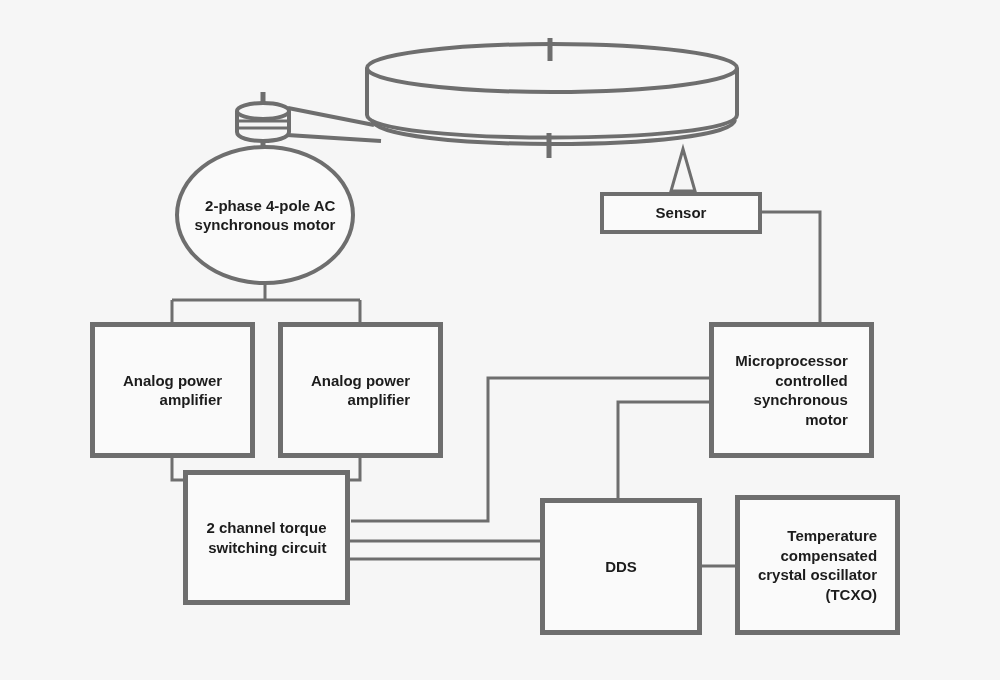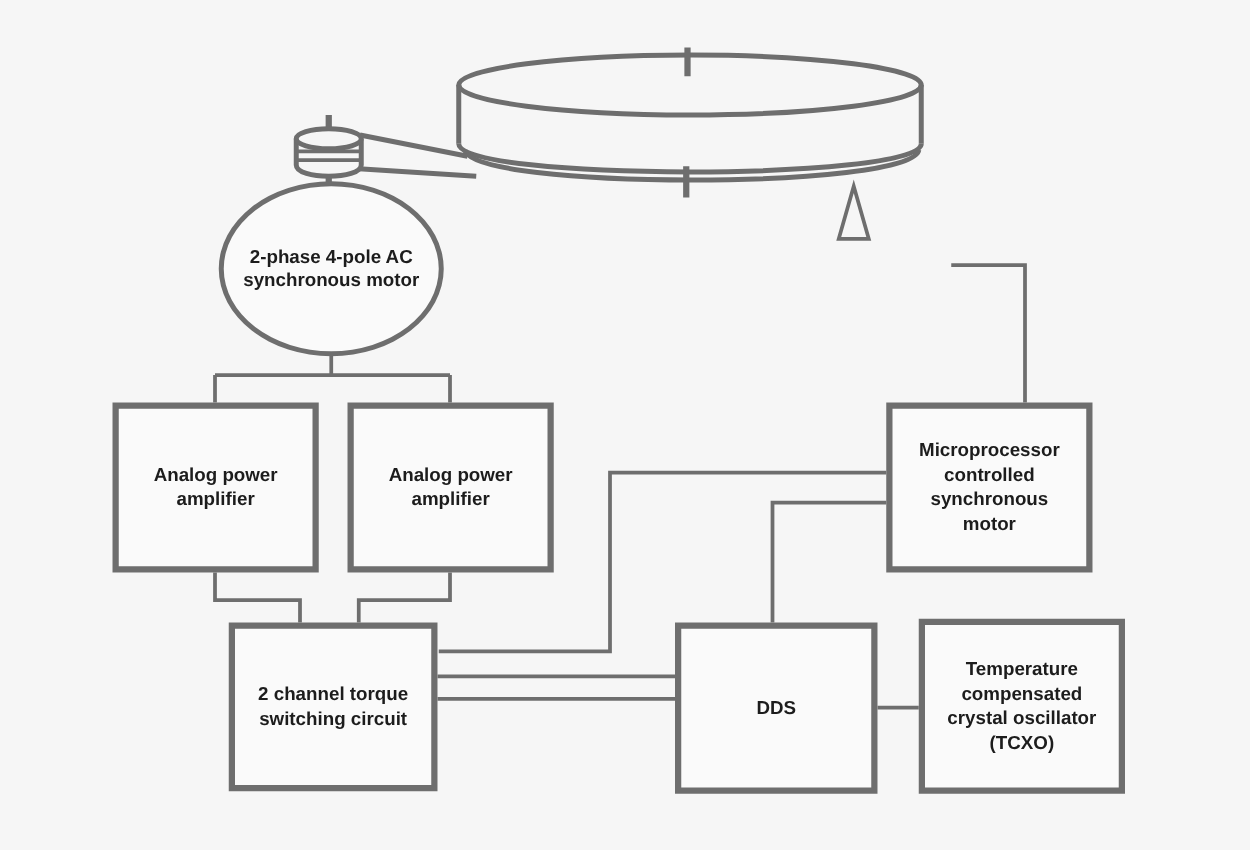--- a/index.html
+++ b/index.html
@@ -12,21 +12,21 @@
     position: relative;
     width: 1000px; height: 680px;
     background: var(--background, #f6f6f6);
     overflow: hidden;
   }
   .stage svg { position: absolute; left: 0; top: 0; z-index: 1; }
 
   .node {
     position: absolute; z-index: 2;
     display: flex; align-items: center; justify-content: center;
-    text-align: center;
+    text-align: right;
     color: var(--text, #1c1c1c);
     font-size: 15px; font-weight: bold; line-height: 1.3;
     background: var(--box-fill, #fafafa);
   }
   .node span { white-space: pre-line; padding: 0 4px; }
 
   .box { border: 5px solid var(--stroke, #6e6e6e); }
   .box--sensor { border-width: 4px; }
   .ellipse { border: 4px solid var(--stroke, #6e6e6e); border-radius: 50%; }
 
@@ -82,39 +82,42 @@
       <path class="ln3" d="M349,559 L541,559"></path>
       <path class="ln3" d="M701,566 L736,566"></path>
     </g>
   </svg>
 
   <div class="node ellipse" style="left:175px; top:145px; width:180px; height:140px;">
     <span>2-phase 4-pole AC
 synchronous motor</span>
   </div>
 
+  <div class="node box box--sensor" style="left:600px; top:192px; width:162px; height:42px;">
+    <span>Sensor</span>
+  </div>
 
   <div class="node box" style="left:90px; top:322px; width:165px; height:136px;">
     <span>Analog power
 amplifier</span>
   </div>
 
   <div class="node box" style="left:278px; top:322px; width:165px; height:136px;">
     <span>Analog power
 amplifier</span>
   </div>
 
   <div class="node box" style="left:709px; top:322px; width:165px; height:136px;">
     <span>Microprocessor
 controlled
 synchronous
 motor</span>
   </div>
 
-  <div class="node box" style="left:183px; top:498px; width:167px; height:135px;">
+  <div class="node box" style="left:183px; top:470px; width:167px; height:135px;">
     <span>2 channel torque
 switching circuit</span>
   </div>
 
   <div class="node box" style="left:735px; top:495px; width:165px; height:140px;">
     <span>Temperature
 compensated
 crystal oscillator
 (TCXO)</span>
   </div>

